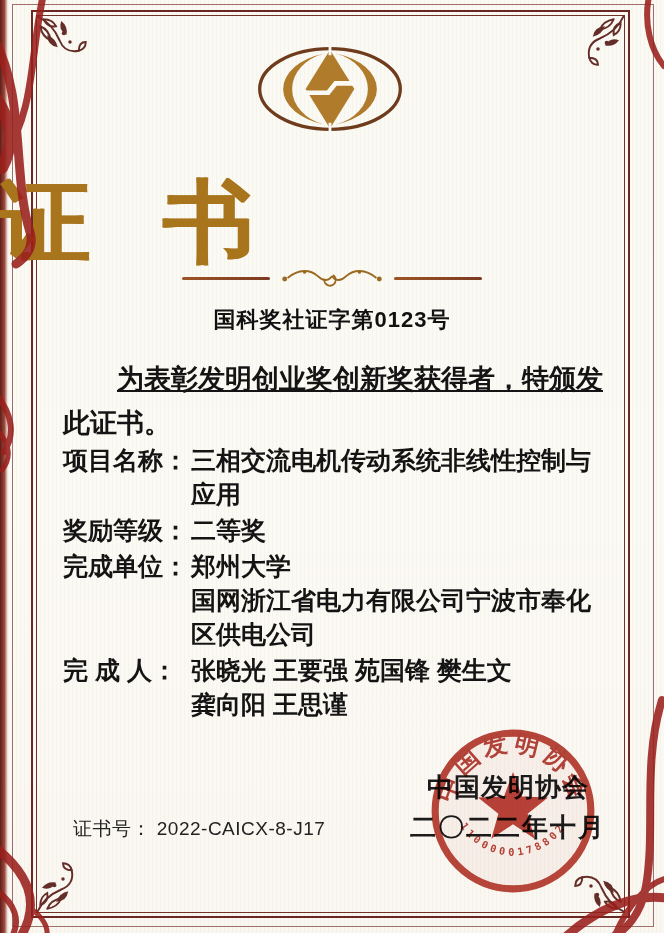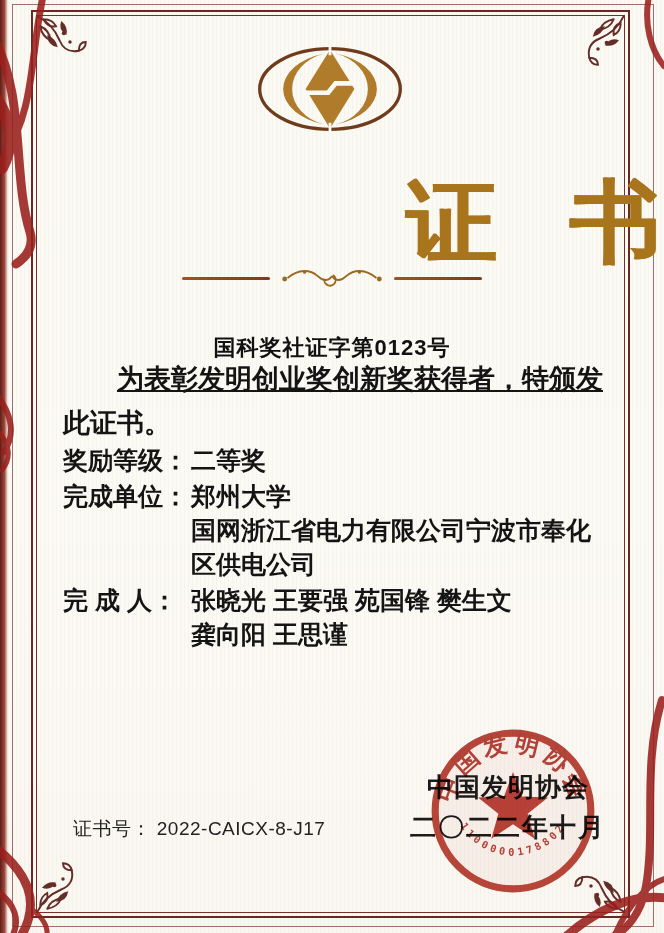--- a/index.html
+++ b/index.html
@@ -18,31 +18,31 @@
   .corner{position:absolute;width:56px;height:56px;opacity:.95;}
   .corner.tl{top:14px;left:35px;}
   .corner.tr{top:14px;right:38px;transform:rotate(90deg);}
   .corner.br{bottom:19px;right:38px;transform:rotate(180deg);}
   .corner.bl{bottom:19px;left:35px;transform:rotate(270deg);}
   .edge-strip{position:absolute;left:0;top:0;bottom:0;width:8px;
     background:linear-gradient(to right,#5f1d17,#99473a 55%,rgba(153,71,58,0));}
   
   .emblem{position:absolute;left:254px;top:44px;width:152px;height:90px;}
   .cert-title{
-    position:absolute;top:162px;left:0;right:0;text-align:right;
+    position:absolute;top:162px;left:0;right:0;text-align:left;
     font-family:"DejaVu Serif","Liberation Serif",serif;
     font-size:90px;font-weight:900;color:#a8751d;letter-spacing:4px;word-spacing:34px;
     text-shadow:1px 0 #a8751d,-1px 0 #a8751d;
   }
   .divider{position:absolute;top:265px;left:50%;transform:translateX(-50%);
     display:flex;align-items:center;gap:10px;}
   .divider .bar{width:88px;height:3px;background:linear-gradient(90deg,#9c5526,#7c3a22);border-radius:2px;}
   .divider svg{display:block;}
   .series-no{position:absolute;top:305px;left:0;right:0;text-align:center;
-    font-size:22px;font-weight:700;letter-spacing:1px;color:#111;margin-top:28px;}
+    font-size:22px;font-weight:700;letter-spacing:1px;color:#111;}
   
   .body-par{position:absolute;top:357px;left:63px;right:48px;
     font-size:27px;font-weight:700;line-height:44px;color:#141414;}
   .body-par .l1{text-indent:2em;text-decoration:underline;}
   .fields{position:absolute;top:443px;left:63px;right:44px;
     font-size:25px;font-weight:700;color:#141414;}
   .frow{display:flex;margin-bottom:2px;}
   .frow .flabel{flex:0 0 128px;line-height:34px;white-space:nowrap;}
   .frow .fvalue{flex:1;line-height:34px;}
   .frow .fvalue div{line-height:34px;}
@@ -127,20 +127,27 @@
   </div>
 
   <div class="series-no">国科奖社证字第0123号</div>
 
   <div class="body-par">
     <div class="l1">为表彰发明创业奖创新奖获得者，特颁发</div>
     <div class="l2">此证书。</div>
   </div>
 
   <div class="fields">
+    <div class="frow">
+      <div class="flabel">项目名称：</div>
+      <div class="fvalue">
+        <div>三相交流电机传动系统非线性控制与</div>
+        <div>应用</div>
+      </div>
+    </div>
     <div class="frow">
       <div class="flabel">奖励等级：</div>
       <div class="fvalue">
         <div>二等奖</div>
       </div>
     </div>
     <div class="frow">
       <div class="flabel">完成单位：</div>
       <div class="fvalue">
         <div>郑州大学</div>

